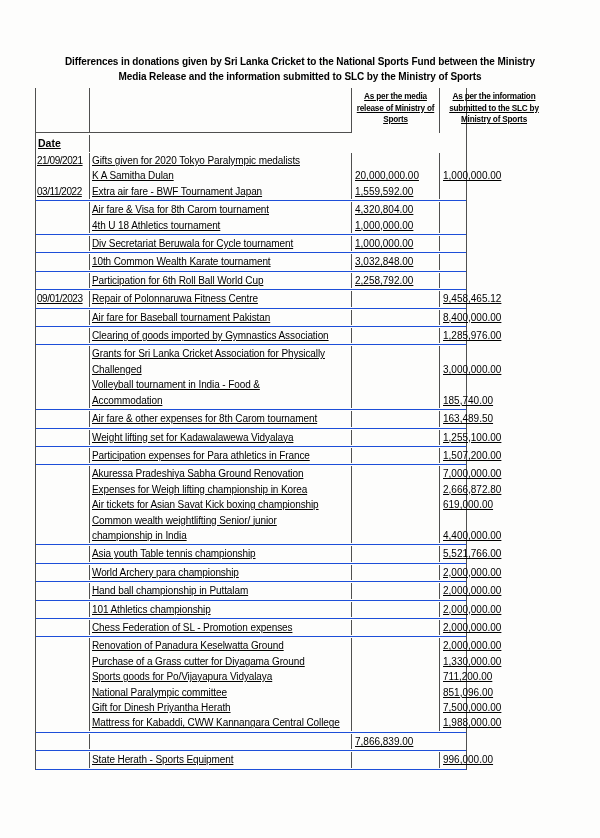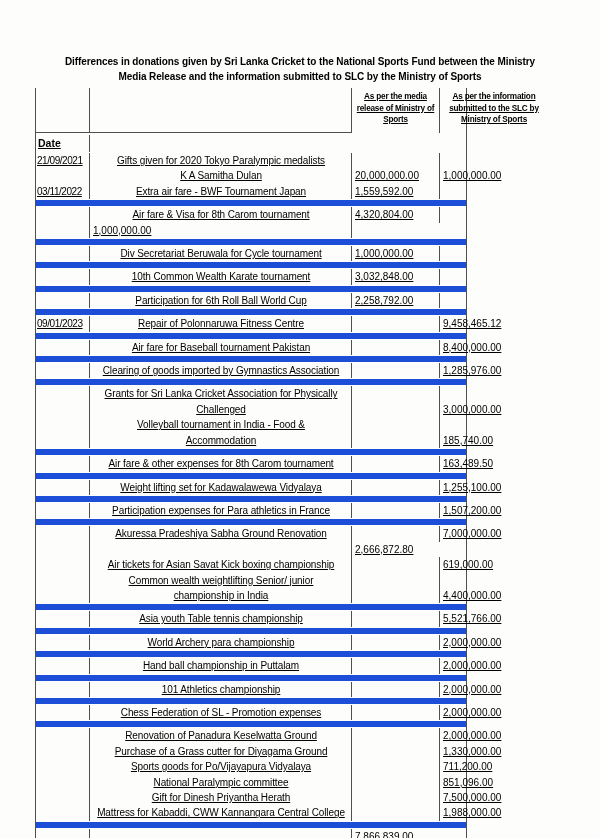--- a/index.html
+++ b/index.html
@@ -22,24 +22,24 @@
   .vline{border-right:1px solid #4f4f4f;}
   
   .header-row{height:45px;}
   .header-row .cell{padding-top:3px;}
   .hdr-underline{border-bottom:1px solid #4f4f4f;}
   .hdr-amount{font-weight:bold;font-size:8.2px;letter-spacing:-0.2px;text-align:center;line-height:11.5px;}
   .hdr-amount div{white-space:nowrap;}
   .date-row{height:19px;align-items:end;}
   .date-label{font-weight:bold;font-size:10.5px;padding-left:2px;line-height:17px;}
   
-  .block{border-bottom:6px solid #1d4ed8;padding:1px 0;}
+  .block{border-bottom:1px solid #1d4ed8;padding:1px 0;}
   .row{line-height:15.4px;font-size:10px;}
   .date-cell{letter-spacing:-0.45px;padding-left:1px;white-space:nowrap;}
-  .description-cell{letter-spacing:-0.1px;padding:0 1px 0 2px;white-space:nowrap;text-align:center;}
+  .description-cell{letter-spacing:-0.1px;padding:0 1px 0 2px;white-space:nowrap;}
   .media-amount-cell,.slc-amount-cell{padding-left:3px;white-space:nowrap;}
   .small-text{font-size:10px;}
 </style>
 </head>
 <body>
 
 <div class="page">
 
   <div class="title">
     <div>Differences in donations given by Sri Lanka Cricket to the National Sports Fund between the Ministry</div>
@@ -93,20 +93,21 @@
         </div>
         <div class="block">
           <div class="grid4 row">
             <div class="cell date-cell vline"></div>
             <div class="cell description-cell vline">Air fare &amp; Visa for 8th Carom tournament</div>
             <div class="cell media-amount-cell vline">4,320,804.00</div>
             <div class="cell slc-amount-cell"></div>
           </div>
           <div class="grid4 row">
             <div class="cell date-cell vline"></div>
+            <div class="cell description-cell vline">4th U 18 Athletics tournament</div>
             <div class="cell media-amount-cell vline">1,000,000.00</div>
             <div class="cell slc-amount-cell"></div>
           </div>
         </div>
         <div class="block">
           <div class="grid4 row">
             <div class="cell date-cell vline"></div>
             <div class="cell description-cell vline">Div Secretariat Beruwala for Cycle tournament</div>
             <div class="cell media-amount-cell vline">1,000,000.00</div>
             <div class="cell slc-amount-cell"></div>
@@ -204,20 +205,21 @@
         </div>
         <div class="block">
           <div class="grid4 row">
             <div class="cell date-cell vline"></div>
             <div class="cell description-cell vline">Akuressa Pradeshiya Sabha Ground Renovation</div>
             <div class="cell media-amount-cell vline"></div>
             <div class="cell slc-amount-cell">7,000,000.00</div>
           </div>
           <div class="grid4 row">
             <div class="cell date-cell vline"></div>
+            <div class="cell description-cell vline">Expenses for Weigh lifting championship in Korea</div>
             <div class="cell media-amount-cell vline"></div>
             <div class="cell slc-amount-cell">2,666,872.80</div>
           </div>
           <div class="grid4 row">
             <div class="cell date-cell vline"></div>
             <div class="cell description-cell vline">Air tickets for Asian Savat Kick boxing championship</div>
             <div class="cell media-amount-cell vline"></div>
             <div class="cell slc-amount-cell">619,000.00</div>
           </div>
           <div class="grid4 row">

